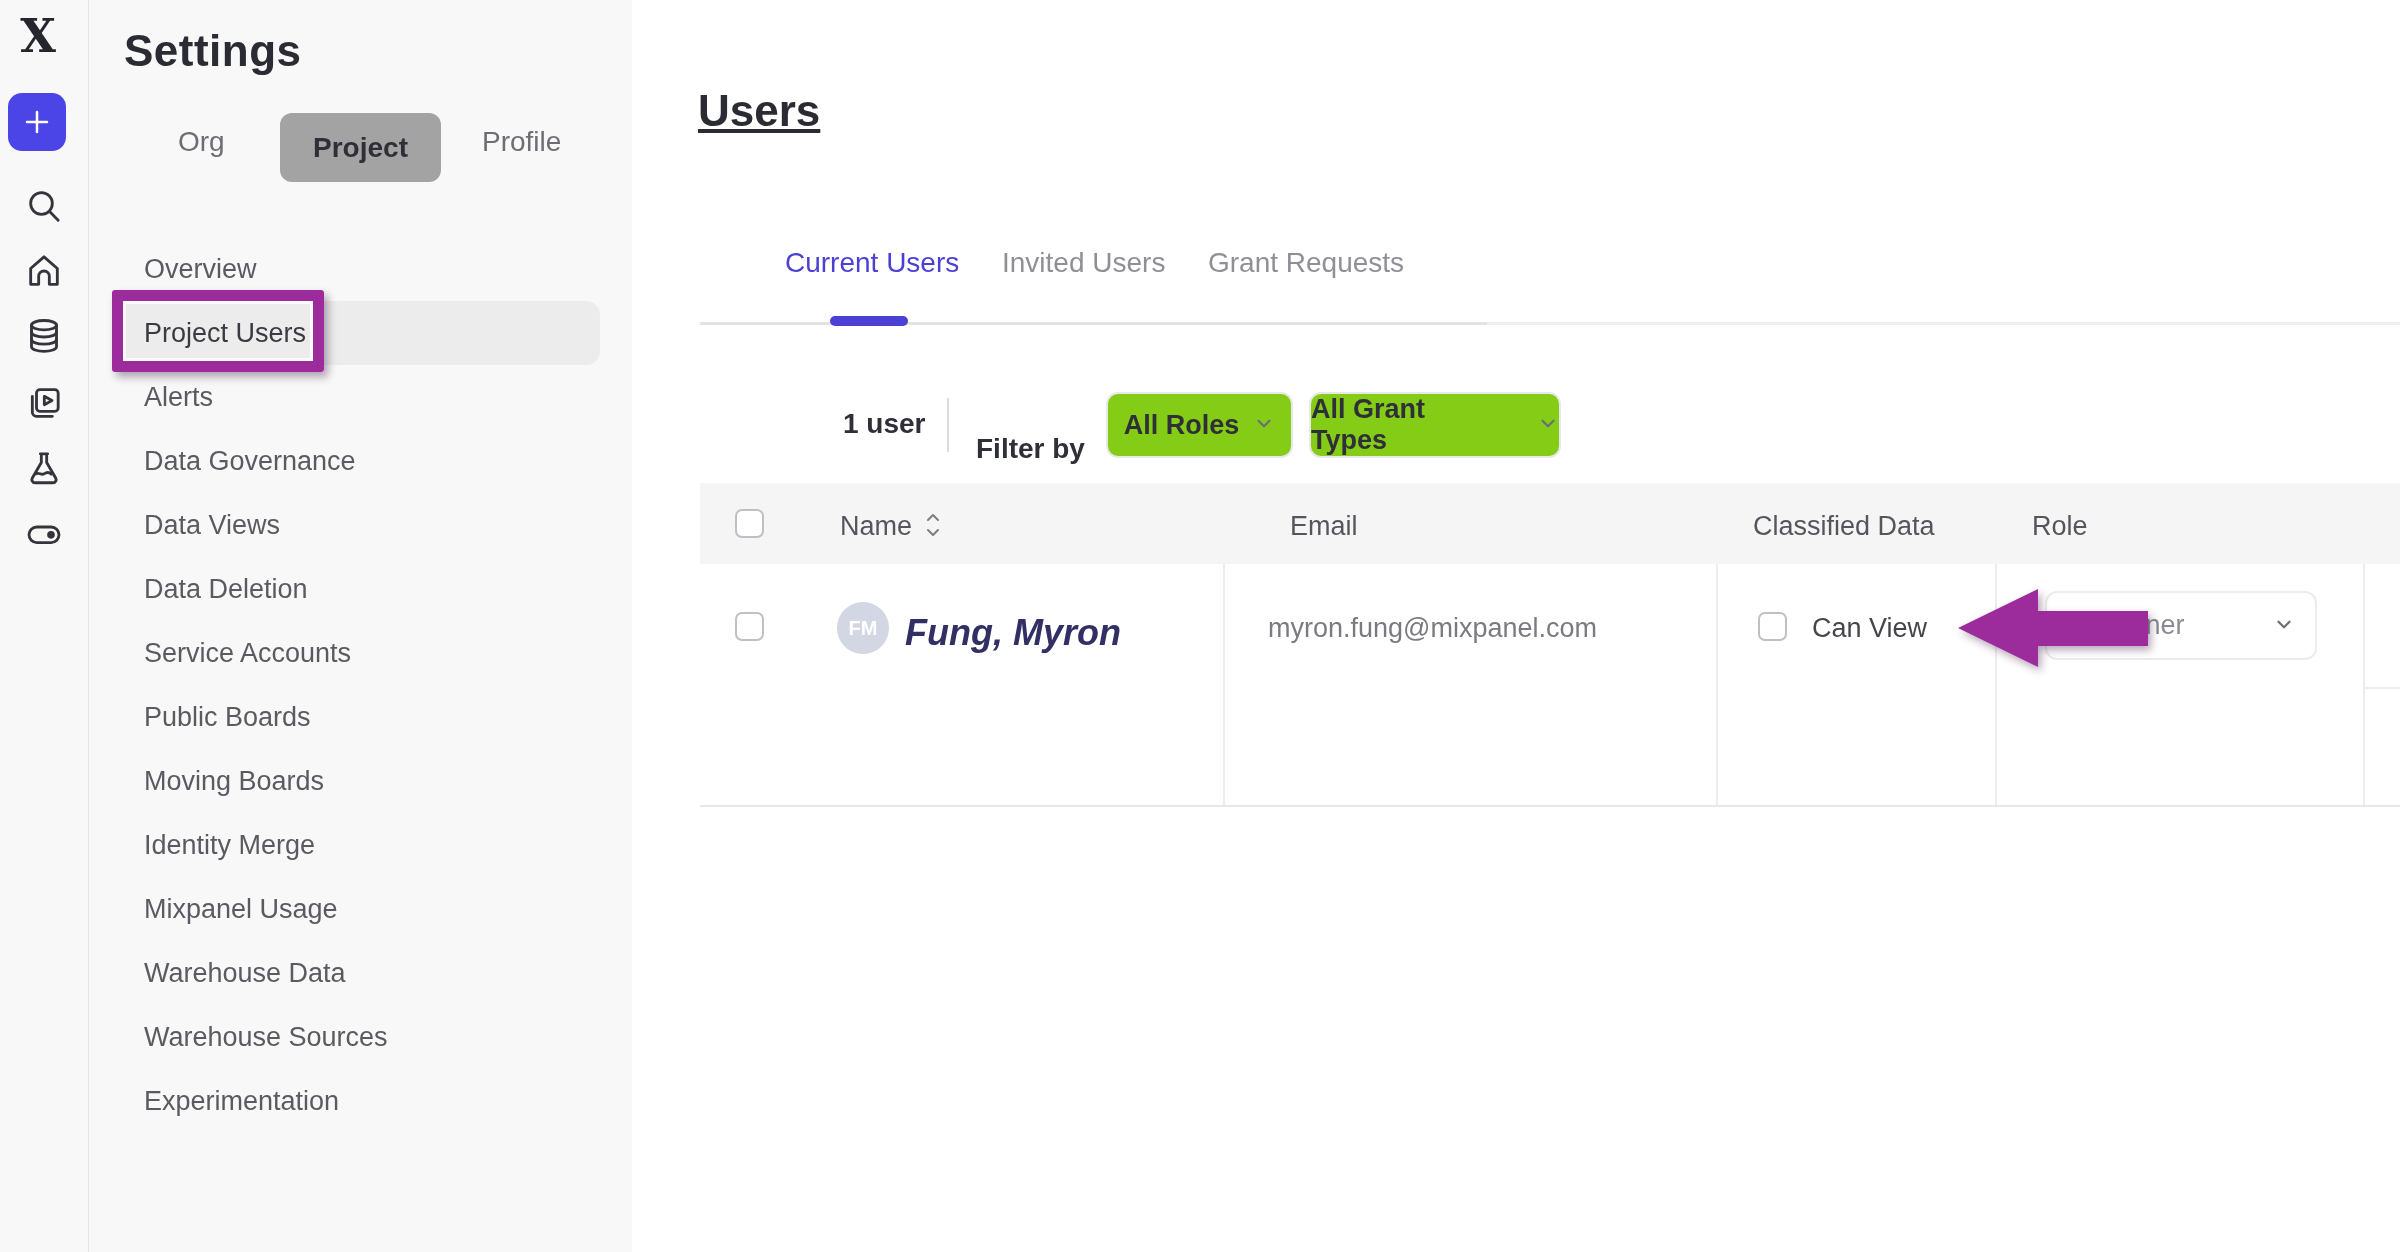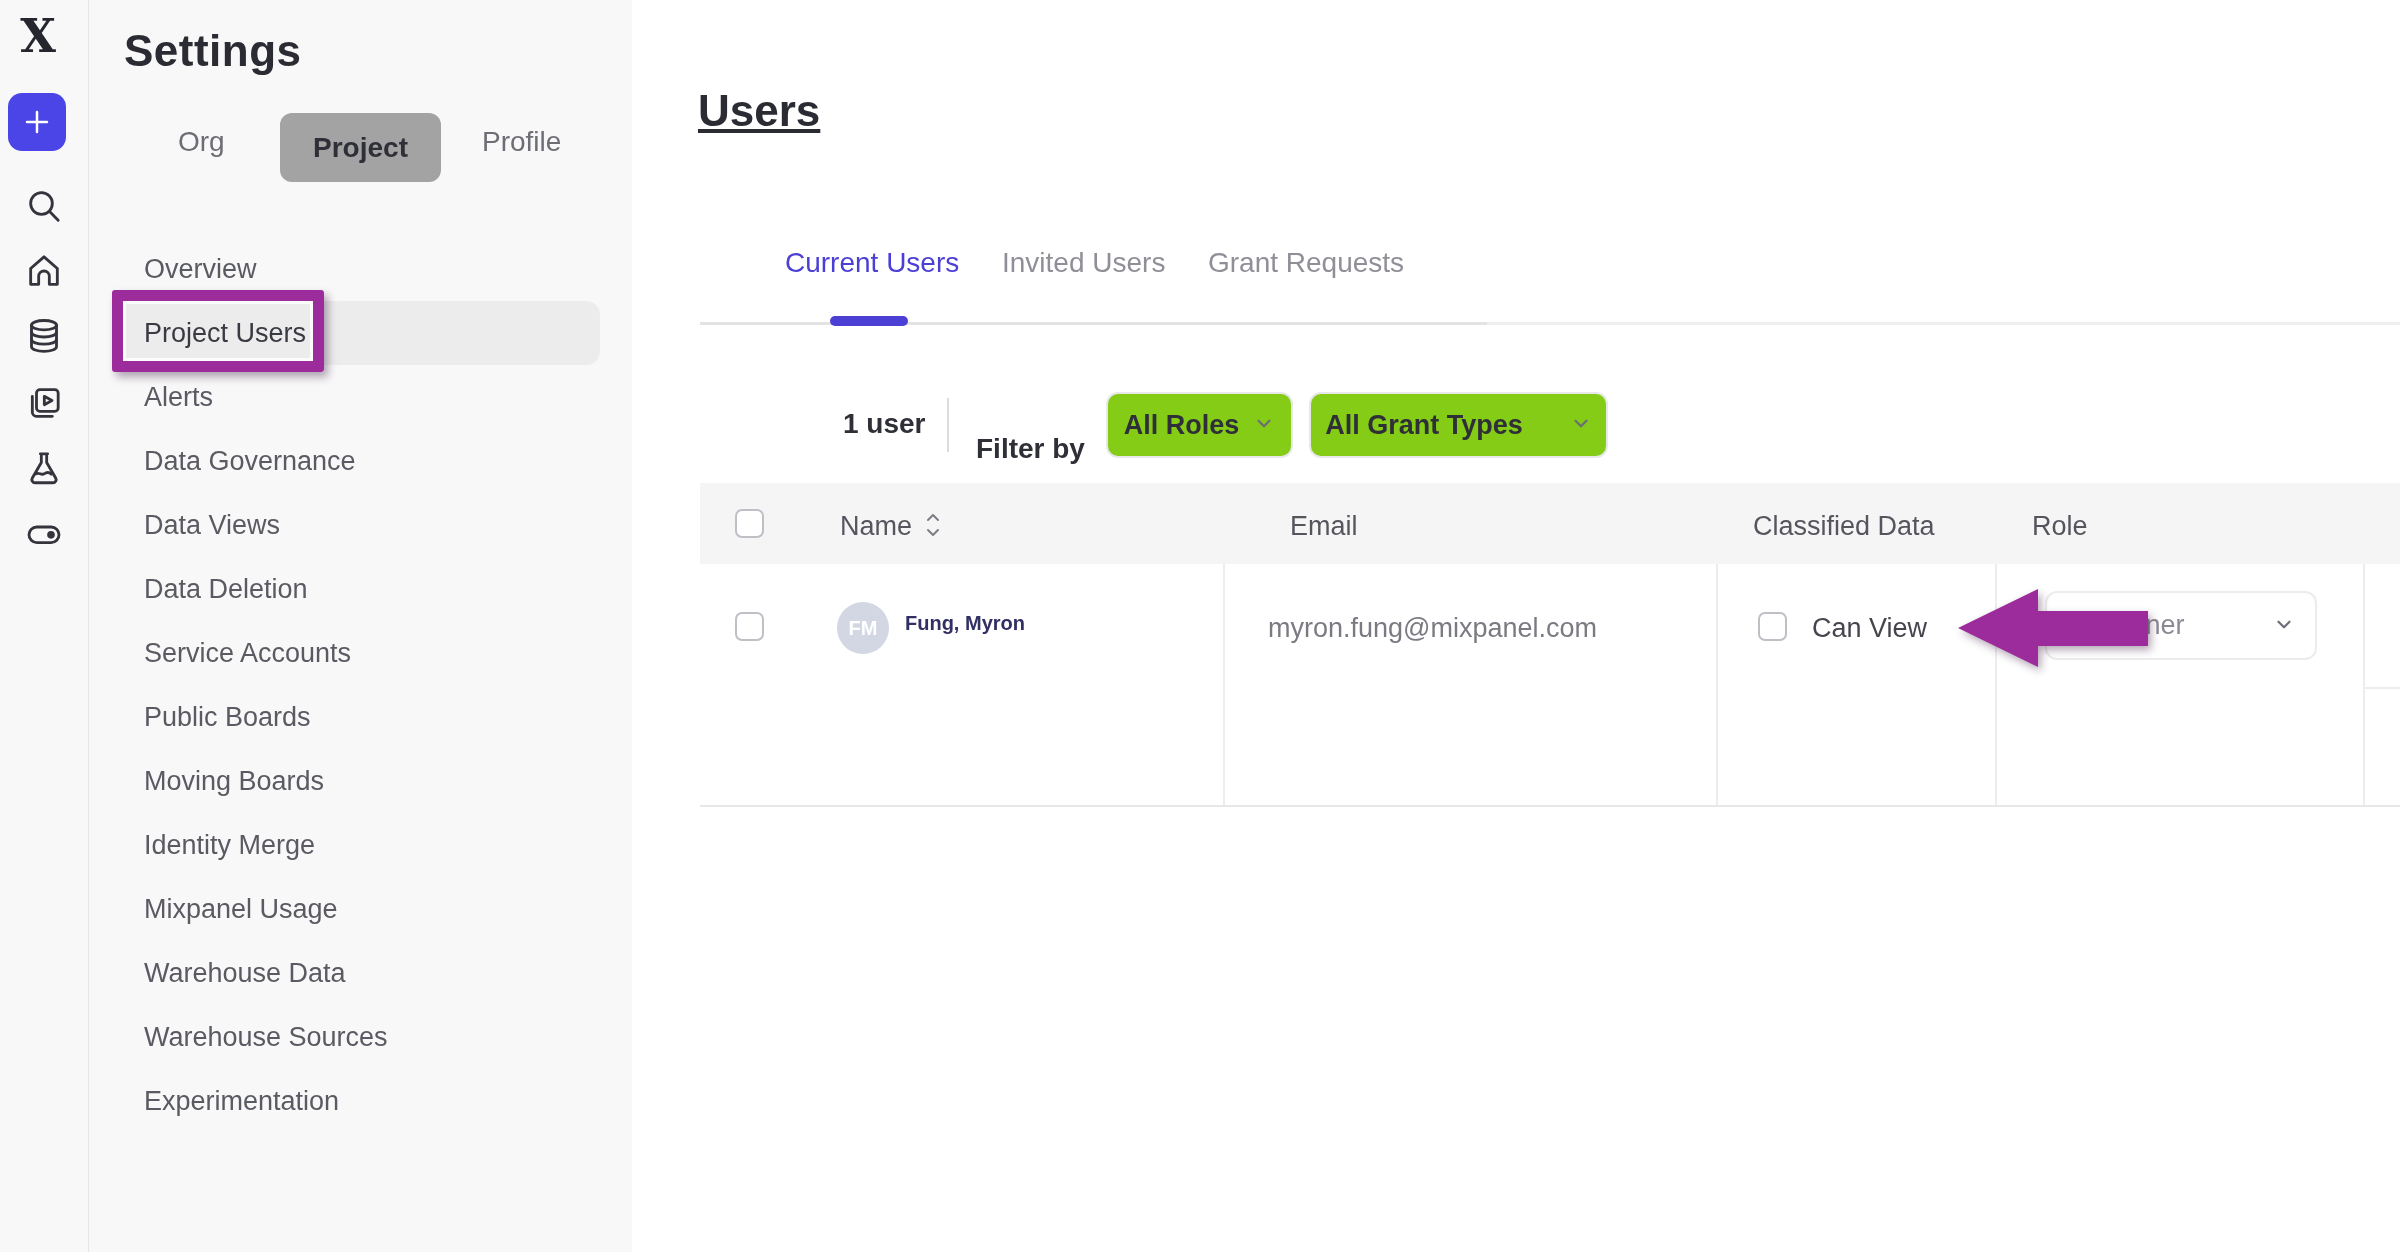--- a/index.html
+++ b/index.html
@@ -37,21 +37,21 @@
   .tab-underline{position:absolute;left:198px;top:316px;width:78px;height:10px;border-radius:6px;background:#4b3fd4;z-index:2;}
   .tab-divider-a{position:absolute;left:68px;top:322px;width:787px;height:3px;background:#e3e3e3;}
   .tab-divider-b{position:absolute;left:855px;top:322px;width:913px;height:3px;background:#efefef;}
   .count-label{position:absolute;left:211px;top:408px;font-size:28px;font-weight:bold;color:#2f2f38;}
   .filter-sep{position:absolute;left:315px;top:398px;width:2px;height:54px;background:#dcdcdc;}
   .filterby-label{position:absolute;left:344px;top:408px;font-size:28px;font-weight:bold;color:#2f2f38;margin-top:25px;}
   .drop-btn{position:absolute;top:392px;height:66px;border:2px solid #e8e8e8;border-radius:12px;background:#84cc16;
             display:flex;align-items:center;justify-content:center;gap:14px;font-size:27px;font-weight:bold;color:#2f2f38;
             cursor:pointer;box-sizing:border-box;}
   .drop-btn.roles{left:474px;width:187px;}
-  .drop-btn.grants{left:677px;width:299px;gap:47px;}
+  .drop-btn.grants{left:677px;width:252px;gap:47px;}
   .chev svg{width:22px;height:22px;stroke:#6d6d75;fill:none;stroke-width:2.4;stroke-linecap:round;stroke-linejoin:round;}
   
   .thead{position:absolute;left:68px;top:483px;width:1700px;height:81px;background:#f5f5f5;}
   .th-label{position:absolute;top:511px;font-size:27px;color:#55555e;}
   .th-name{left:208px;}
   .th-email{left:658px;}
   .th-class{left:1121px;}
   .th-role{left:1400px;}
   .sort-ico{position:absolute;left:292px;top:511px;width:18px;height:28px;cursor:pointer;}
   .sort-ico svg{width:18px;height:28px;stroke:#7d7d85;fill:none;stroke-width:2;stroke-linecap:round;stroke-linejoin:round;}
@@ -59,21 +59,21 @@
   .cb-head{left:103px;top:509px;}
   .cb-row{left:103px;top:612px;}
   .cb-class{left:1126px;top:612px;}
   .trow{position:absolute;left:68px;top:564px;width:1700px;height:243px;background:#fff;}
   .row-bottom{position:absolute;left:68px;top:805px;width:1700px;height:2px;background:#e7e7e7;}
   .vline{position:absolute;top:564px;width:2px;height:241px;background:#ededed;}
   .vl1{left:591px;} .vl2{left:1084px;} .vl3{left:1363px;} .vl4{left:1731px;}
   .hline-part{position:absolute;left:1733px;top:687px;width:35px;height:2px;background:#ededed;}
   .avatar{position:absolute;left:205px;top:602px;width:52px;height:52px;border-radius:50%;background:#d3d6e3;
           display:flex;align-items:center;justify-content:center;font-size:20px;font-weight:bold;color:#ffffff;}
-  .user-name{position:absolute;left:273px;top:612px;font-size:20px;font-weight:bold;color:#312f63;cursor:pointer;}
+  .user-name{position:absolute;left:273px;top:612px;font-size:36px;font-weight:bold;color:#312f63;cursor:pointer;font-style:italic;}
   .user-email{position:absolute;left:636px;top:613px;font-size:27px;color:#7a7a82;}
   .canview-label{position:absolute;left:1180px;top:613px;font-size:27px;color:#45454d;}
   .role-dd{position:absolute;left:1413px;top:591px;width:272px;height:69px;border:2px solid #ececec;border-radius:12px;
            background:#fff;display:flex;align-items:center;padding:0 20px;gap:12px;box-sizing:border-box;cursor:pointer;z-index:1;}
   .role-dd .lock svg{width:26px;height:26px;stroke:#8a8a92;fill:none;stroke-width:2;stroke-linecap:round;stroke-linejoin:round;}
   .role-text{font-size:27px;color:#8a8a92;flex:1;}
   .annot-arrow{position:absolute;left:1318px;top:583px;width:210px;height:98px;z-index:4;pointer-events:none;
                filter:drop-shadow(3px 4px 4px rgba(40,0,40,.35));}
 </style>
 </head>

